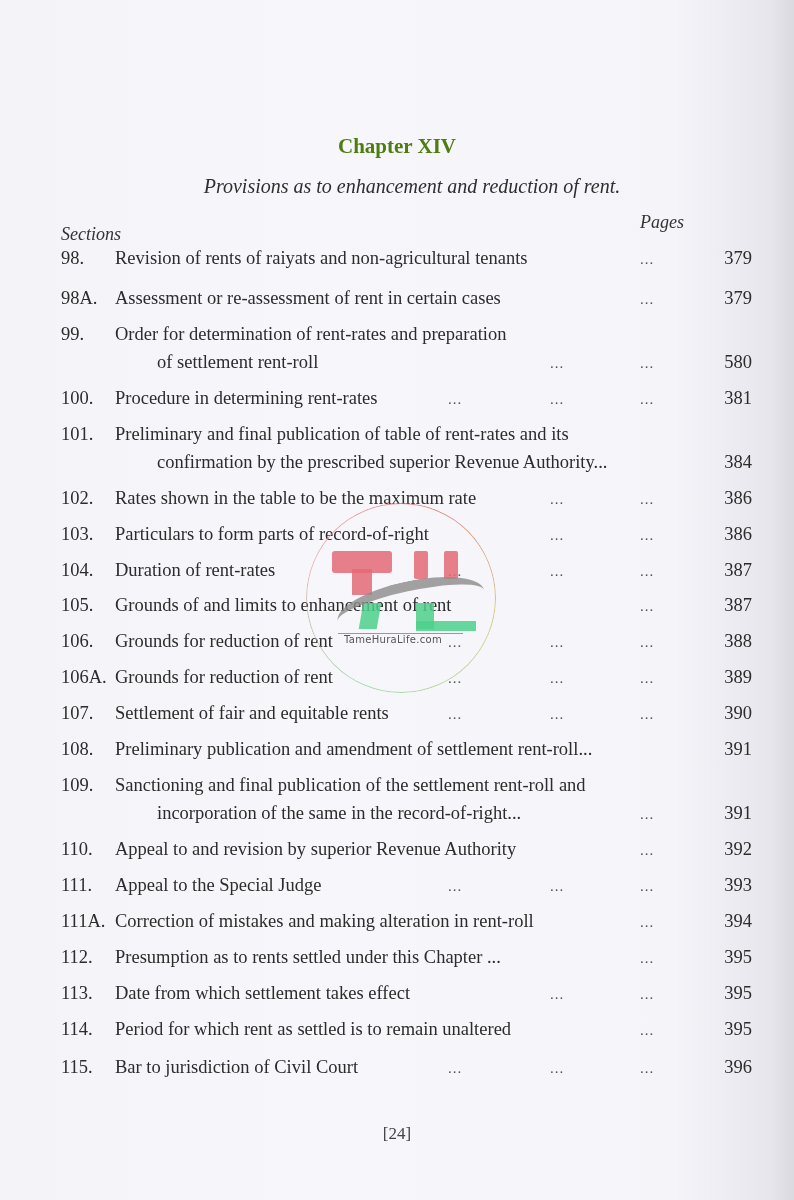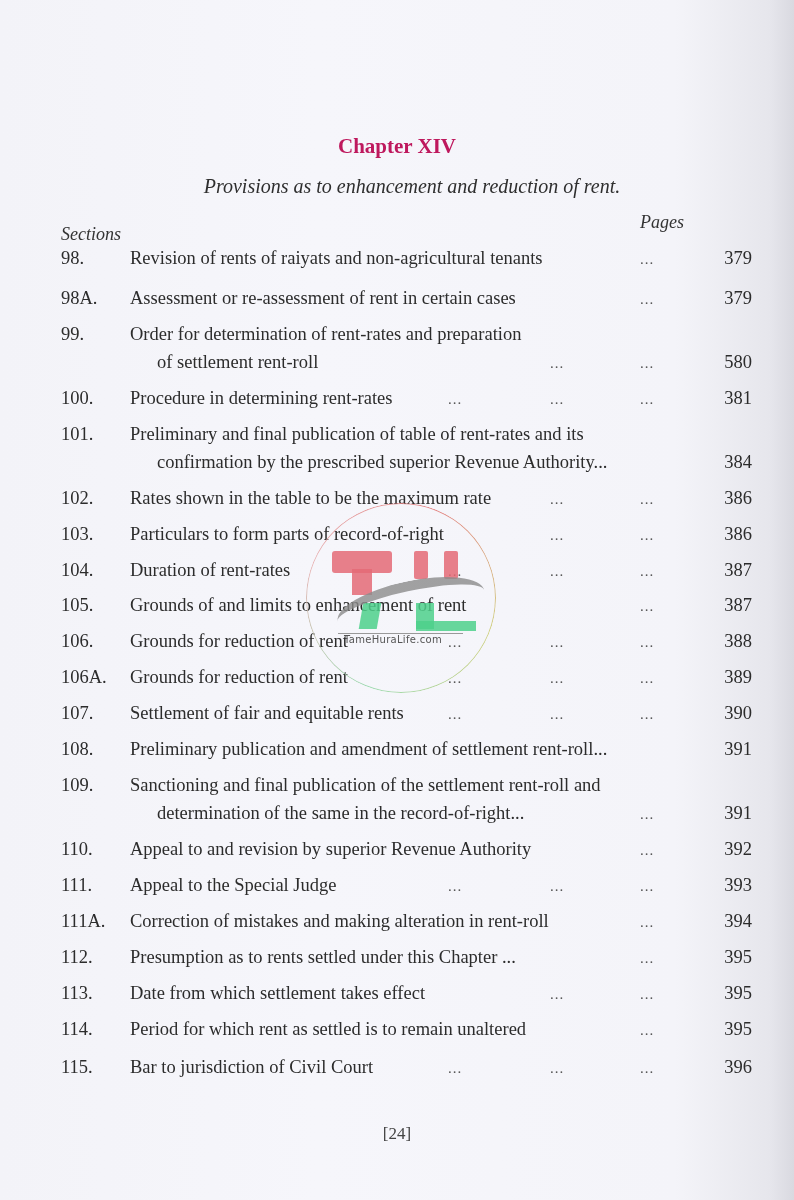--- a/index.html
+++ b/index.html
@@ -30,21 +30,21 @@
       color: #2a2a2a;
       letter-spacing: 0.2px;
     }
     .chapter-title {
       position: absolute;
       top: 134px;
       left: 0; right: 0;
       text-align: center;
       font-size: 21px;
       font-weight: bold;
-      color: #be185d;
+      color: #4d7c0f;
     }
     .chapter-subtitle {
       position: absolute;
       top: 175px;
       left: 0; right: 0;
       text-align: center;
       font-size: 20px;
       font-style: italic;
       color: #2e2e2e;
       padding-left: 30px;
@@ -65,21 +65,21 @@
       width: 794px;
       font-size: 18.5px;
       color: #2c2c2c;
     }
     .entry .num {
       position: absolute;
       left: 61px;
     }
     .entry .line {
       position: absolute;
-      left: 130px;
+      left: 115px;
       white-space: nowrap;
     }
     .entry .line.indent {
       left: 157px;
     }
     .entry .dots {
       position: absolute;
       color: #555;
       font-size: 15px;
       letter-spacing: 1px;
@@ -316,21 +316,21 @@
     <span class="num">108.</span>
     <span class="line">Preliminary publication and amendment of settlement rent-roll...</span>
     <span class="page-no">391</span>
   </div>
 
   <div class="entry" style="top:775px;">
     <span class="num">109.</span>
     <span class="line">Sanctioning and final publication of the settlement rent-roll and</span>
   </div>
   <div class="entry" style="top:803px;">
-    <span class="line indent">determination of the same in the record-of-right...</span>
+    <span class="line indent">incorporation of the same in the record-of-right...</span>
     <span class="dots" style="left:640px;top:3px;">...</span>
     <span class="page-no">391</span>
   </div>
 
   <div class="entry" style="top:839px;">
     <span class="num">110.</span>
     <span class="line">Appeal to and revision by superior Revenue Authority</span>
     <span class="dots" style="left:640px;top:3px;">...</span>
     <span class="page-no">392</span>
   </div>

